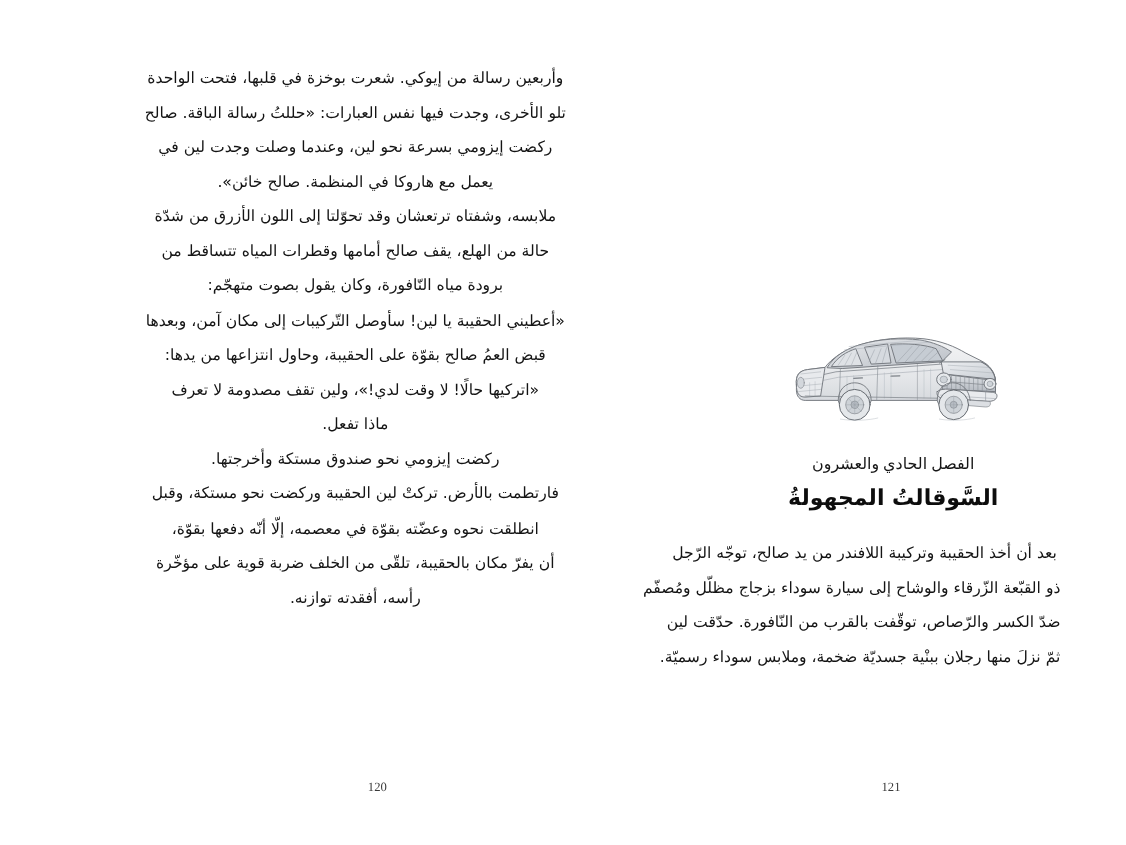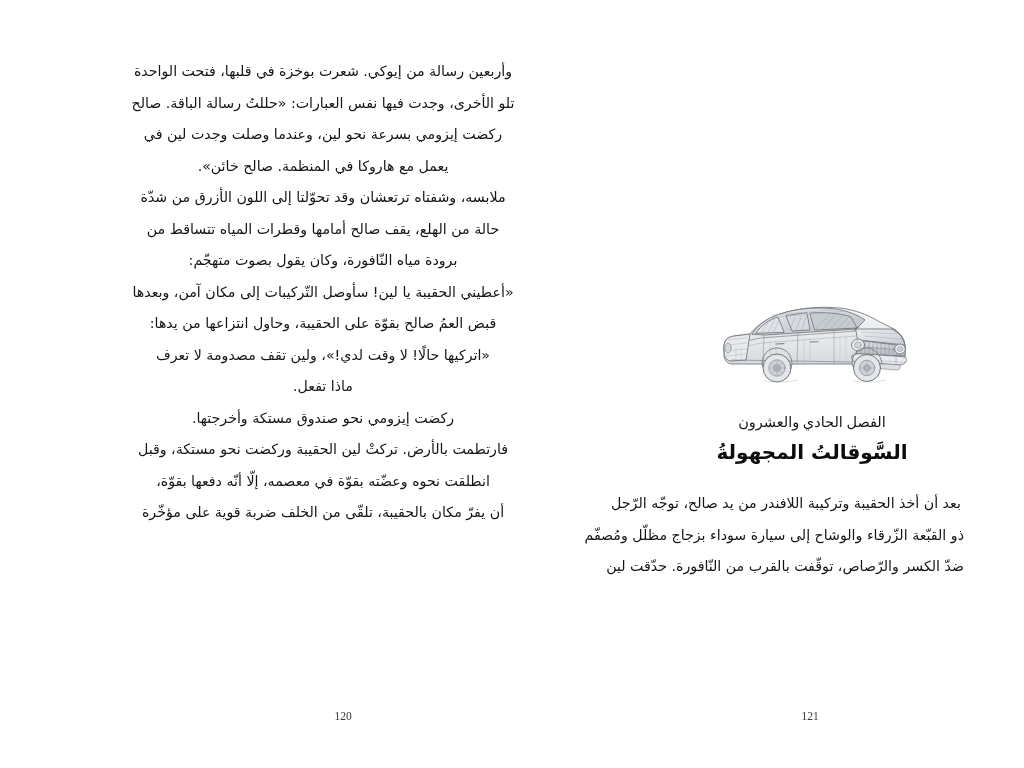--- a/index.html
+++ b/index.html
@@ -133,20 +133,21 @@
       <div class="line">حالة من الهلع، يقف صالح أمامها وقطرات المياه تتساقط من</div>
       <div class="line">برودة مياه النّافورة، وكان يقول بصوت متهجّم:</div>
       <div class="line">«أعطيني الحقيبة يا لين! سأوصل التّركيبات إلى مكان آمن، وبعدها</div>
       <div class="line">قبض العمُ صالح بقوّة على الحقيبة، وحاول انتزاعها من يدها:</div>
       <div class="line">«اتركيها حالًا! لا وقت لدي!»، ولين تقف مصدومة لا تعرف</div>
       <div class="line">ماذا تفعل.</div>
       <div class="line">ركضت إيزومي نحو صندوق مستكة وأخرجتها.</div>
       <div class="line">فارتطمت بالأرض. تركتْ لين الحقيبة وركضت نحو مستكة، وقبل</div>
       <div class="line">انطلقت نحوه وعضّته بقوّة في معصمه، إلّا أنّه دفعها بقوّة،</div>
       <div class="line">أن يفرّ مكان بالحقيبة، تلقّى من الخلف ضربة قوية على مؤخّرة</div>
+      <div class="line">رأسه، أفقدته توازنه.</div>
     </div>
     <div class="folio">120</div>
   </div>
 
   <div class="page page-left">
 
     <div class="chapter-art">
       <div class="car-wrap">
         <svg viewBox="0 0 212 104" xmlns="http://www.w3.org/2000/svg" aria-hidden="true">
           <defs>
@@ -288,18 +289,19 @@
 
     <div class="chapter-head">
       <div class="chapter-num">الفصل الحادي والعشرون</div>
       <div class="chapter-title">السَّوقالتُ المجهولةُ</div>
     </div>
 
     <div class="text-block">
       <div class="line">بعد أن أخذ الحقيبة وتركيبة اللافندر من يد صالح، توجّه الرّجل</div>
       <div class="line">ذو القبّعة الزّرقاء والوشاح إلى سيارة سوداء بزجاج مظلّل ومُصفّم</div>
       <div class="line">ضدّ الكسر والرّصاص، توقّفت بالقرب من النّافورة. حدّقت لين</div>
+      <div class="line">ثمّ نزلَ منها رجلان ببنْية جسديّة ضخمة، وملابس سوداء رسميّة.</div>
     </div>
 
     <div class="folio">121</div>
   </div>
 
 </div>
 
 </body></html>

